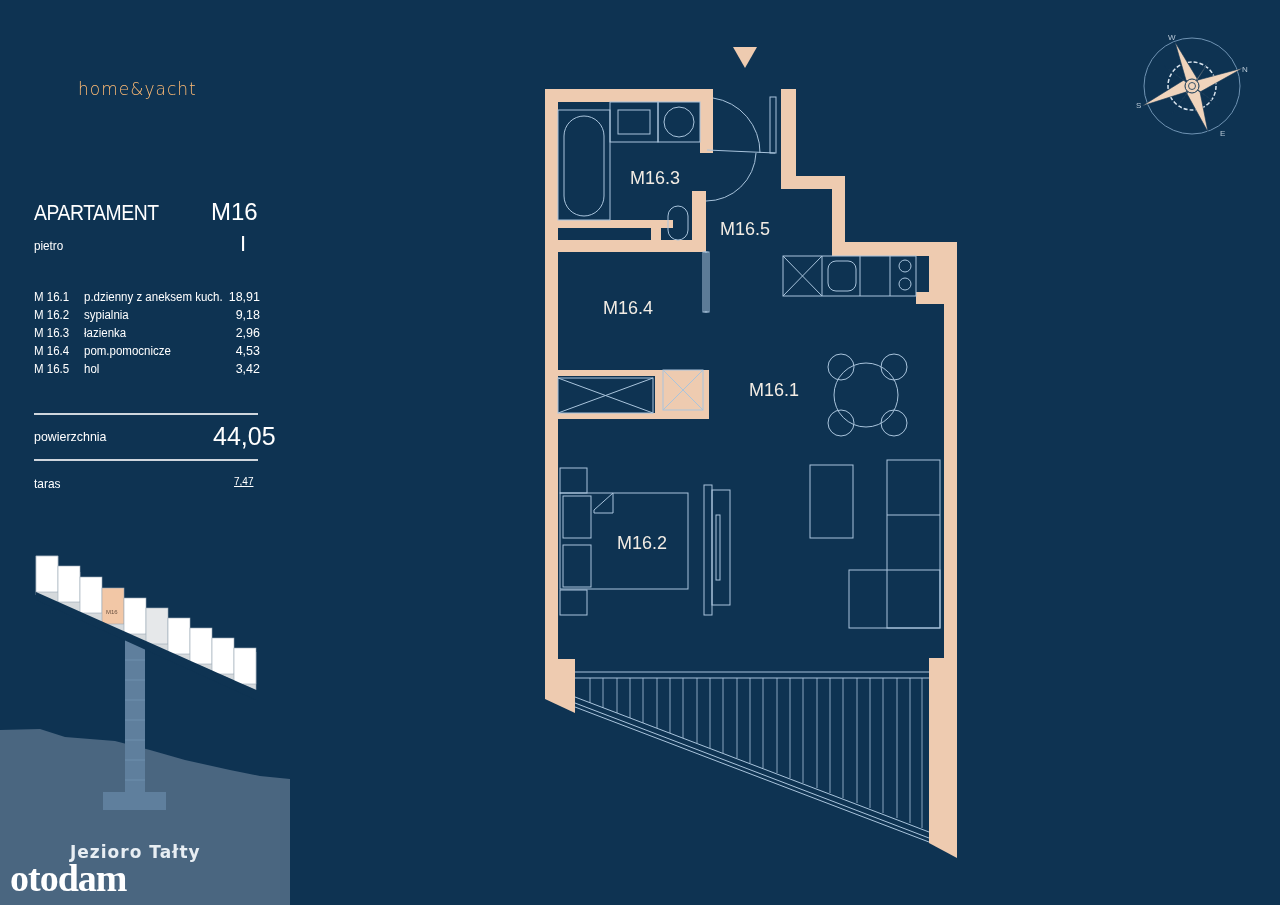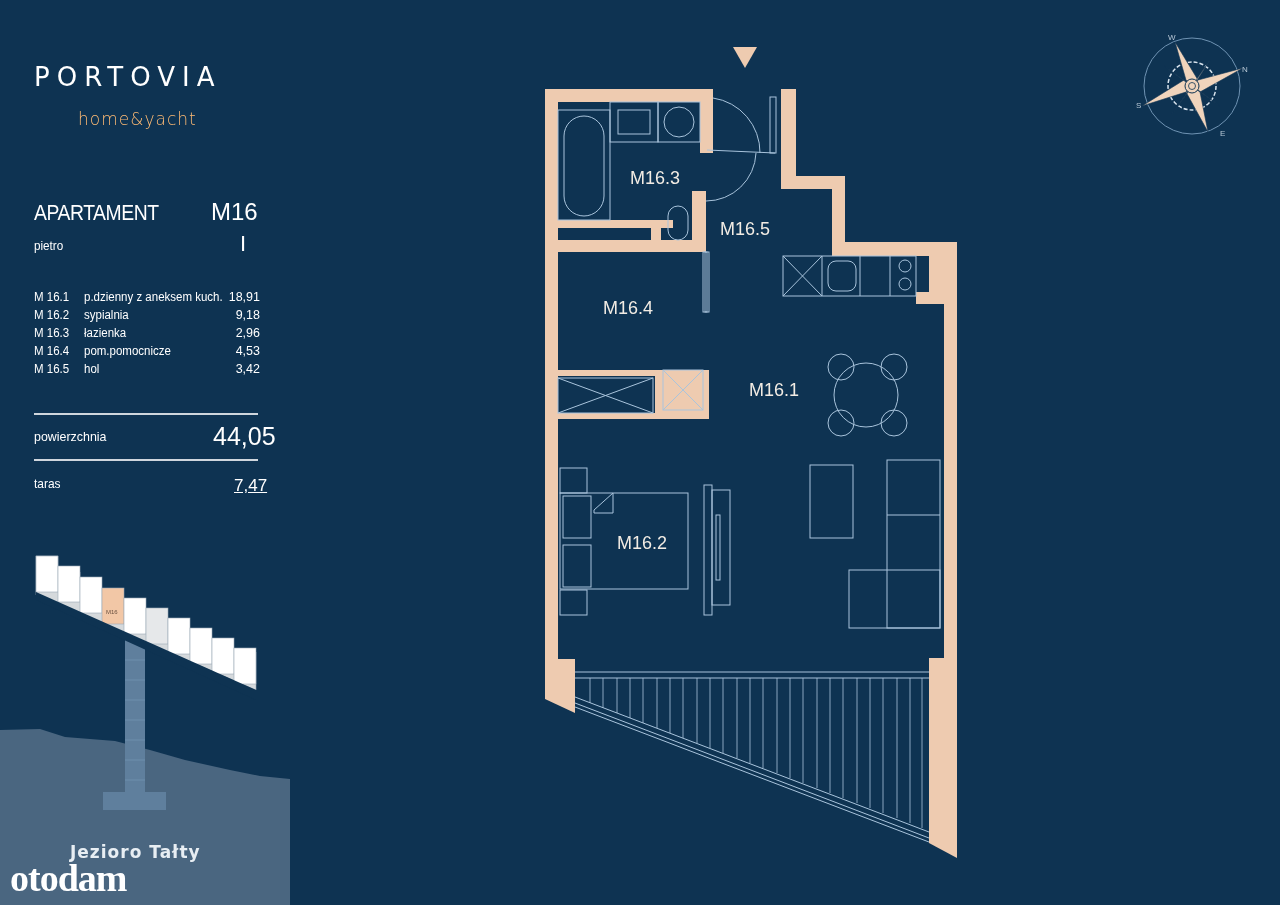--- a/index.html
+++ b/index.html
@@ -36,40 +36,39 @@
       font-size: 12.5px; line-height: 18px;
     }
     .room-row { display: flex; position: relative; height: 18px; }
     .room-row .rcode { width: 50px; white-space: nowrap; transform: scaleX(0.92); transform-origin: left;}
     .room-row .rname { flex: 1; white-space: nowrap; transform: scaleX(0.92); transform-origin: left;}
     .room-row .rarea { position: absolute; right: 0; top: 0; text-align: right; }
     .divider { position: absolute; left: 34px; width: 224px; height: 2px; background: #cfd6dd; }
     .area-label { position: absolute; left: 34px; top: 429px; font-size: 13.5px; transform: scaleX(0.92); transform-origin: left;}
     .area-value { position: absolute; left: 213px; top: 422px; font-size: 25px; }
     .terrace-label { position: absolute; left: 34px; top: 476px; font-size: 13px; transform: scaleX(0.92); transform-origin: left; }
-    .terrace-value { position: absolute; left: 234px; top: 476px; font-size: 17px; text-decoration: underline; }
+    .terrace-value { position: absolute; left: 234px; top: 476px; font-size: 10px; text-decoration: underline; }
 
     .lake-label {
       position: absolute; left: 70px; top: 842px;
       font-family: "DejaVu Sans", sans-serif; font-weight: 700; font-size: 17px;
       letter-spacing: 1px; color: #e8eef3;
     }
     .watermark {
       position: absolute; left: 10px; top: 856px;
       font-family: Liberation Serif, serif; font-weight: 700;
       font-size: 38px; color: #ffffff; letter-spacing: -1px;
     }
     svg text { font-family: "Liberation Sans", sans-serif; }
     .room-tag { fill: #f2ece4; font-size: 18px; }
   </style>
 </head>
 <body>
 
 <div class="brand">
-  <div class="brand-name">PORTOVIA</div>
   <div class="brand-sub">home&amp;yacht</div>
 </div>
 
 <div class="apt-header">
   <span class="apt-label">APARTAMENT</span>
   <span class="apt-code">M16</span>
 </div>
 <div class="floor-label">pietro</div>
 <div class="floor-value">I</div>
 

